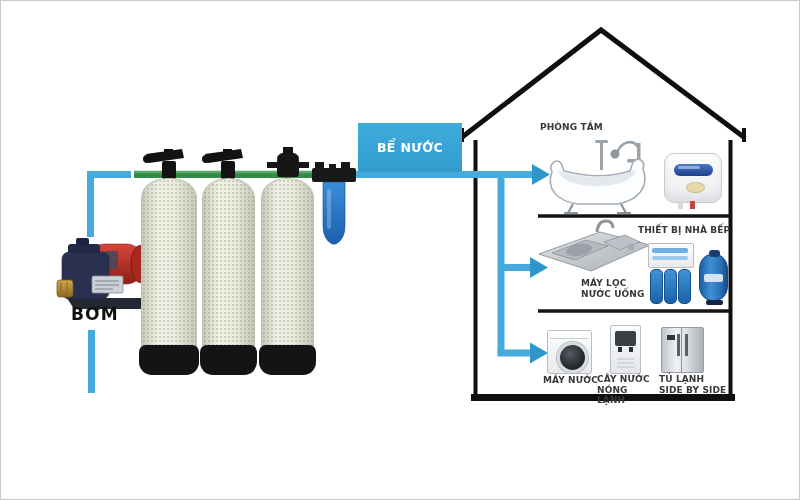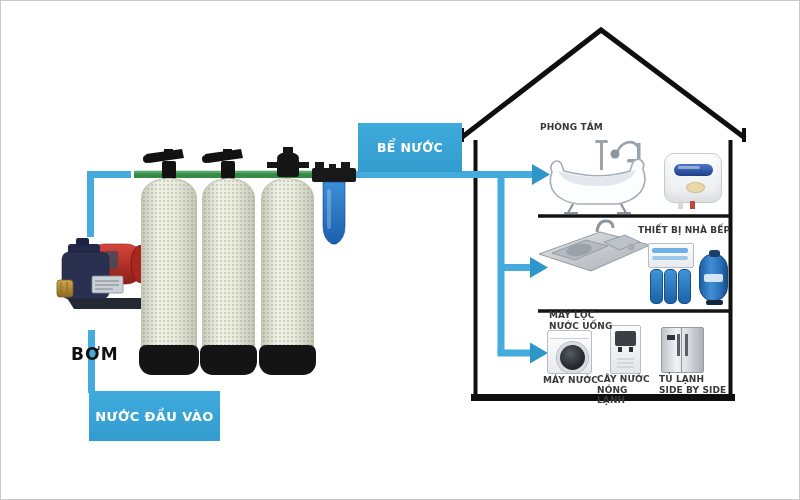--- a/index.html
+++ b/index.html
@@ -13,24 +13,24 @@
   .bluebox{
     position:absolute;z-index:2;display:flex;align-items:center;justify-content:center;
     background:linear-gradient(180deg,#3fabdc,#339cce);color:#fff;font-weight:bold;
     letter-spacing:.4px;text-align:center;
   }
   .box-tank{left:357px;top:122px;width:104px;height:49px;font-size:12.5px;}
   .box-input{left:88px;top:390px;width:131px;height:50px;font-size:13px;}
   
   .lbl{position:absolute;z-index:3;font-weight:bold;color:#383838;font-size:9px;
        line-height:10.5px;text-align:left;letter-spacing:.1px;}
-  .lbl-pump{left:70px;top:308px;width:76px;font-size:17px;color:#101010;letter-spacing:1px;margin-top:40px;}
+  .lbl-pump{left:70px;top:308px;width:76px;font-size:17px;color:#101010;letter-spacing:1px;}
   .lbl-bath{left:539px;top:121px;width:74px;}
   .lbl-kitchen{left:637px;top:224px;width:98px;}
-  .lbl-filter{left:548px;top:277px;width:64px;margin-top:32px;}
+  .lbl-filter{left:580px;top:277px;width:64px;}
   .lbl-washer{left:542px;top:374px;width:56px;}
   .lbl-dispenser{left:596px;top:373px;width:60px;}
   .lbl-fridge{left:658px;top:373px;width:68px;}
   
   .tank{
     position:absolute;top:177px;height:196px;z-index:2;box-sizing:border-box;
     border:1px solid #bfc2b2;
     border-radius:26px 26px 9px 9px / 20px 20px 7px 7px;
     background-image:radial-gradient(rgba(110,115,90,.25) 1px, transparent 1.3px),
       linear-gradient(90deg,#c8cab9,#f0f1e5 30%,#e9ebdd 62%,#c6c9b8);
@@ -204,23 +204,20 @@
     </g>
   </svg>
 
   <div class="tank t1"></div>
   <div class="tank t2"></div>
   <div class="tank t3"></div>
 
   <div class="bluebox box-tank">
     <span>BỂ NƯỚC</span>
   </div>
-  <div class="bluebox box-input">
-    <span>NƯỚC ĐẦU VÀO</span>
-  </div>
 
   <div class="lbl lbl-pump">BƠM</div>
   <div class="lbl lbl-bath">PHÒNG TẮM</div>
   <div class="lbl lbl-kitchen">THIẾT BỊ NHÀ BẾP</div>
   <div class="lbl lbl-filter">
     <div>MÁY LỌC</div>
     <div>NƯỚC UỐNG</div>
   </div>
   <div class="lbl lbl-washer">MÁY NƯỚC</div>
   <div class="lbl lbl-dispenser">

